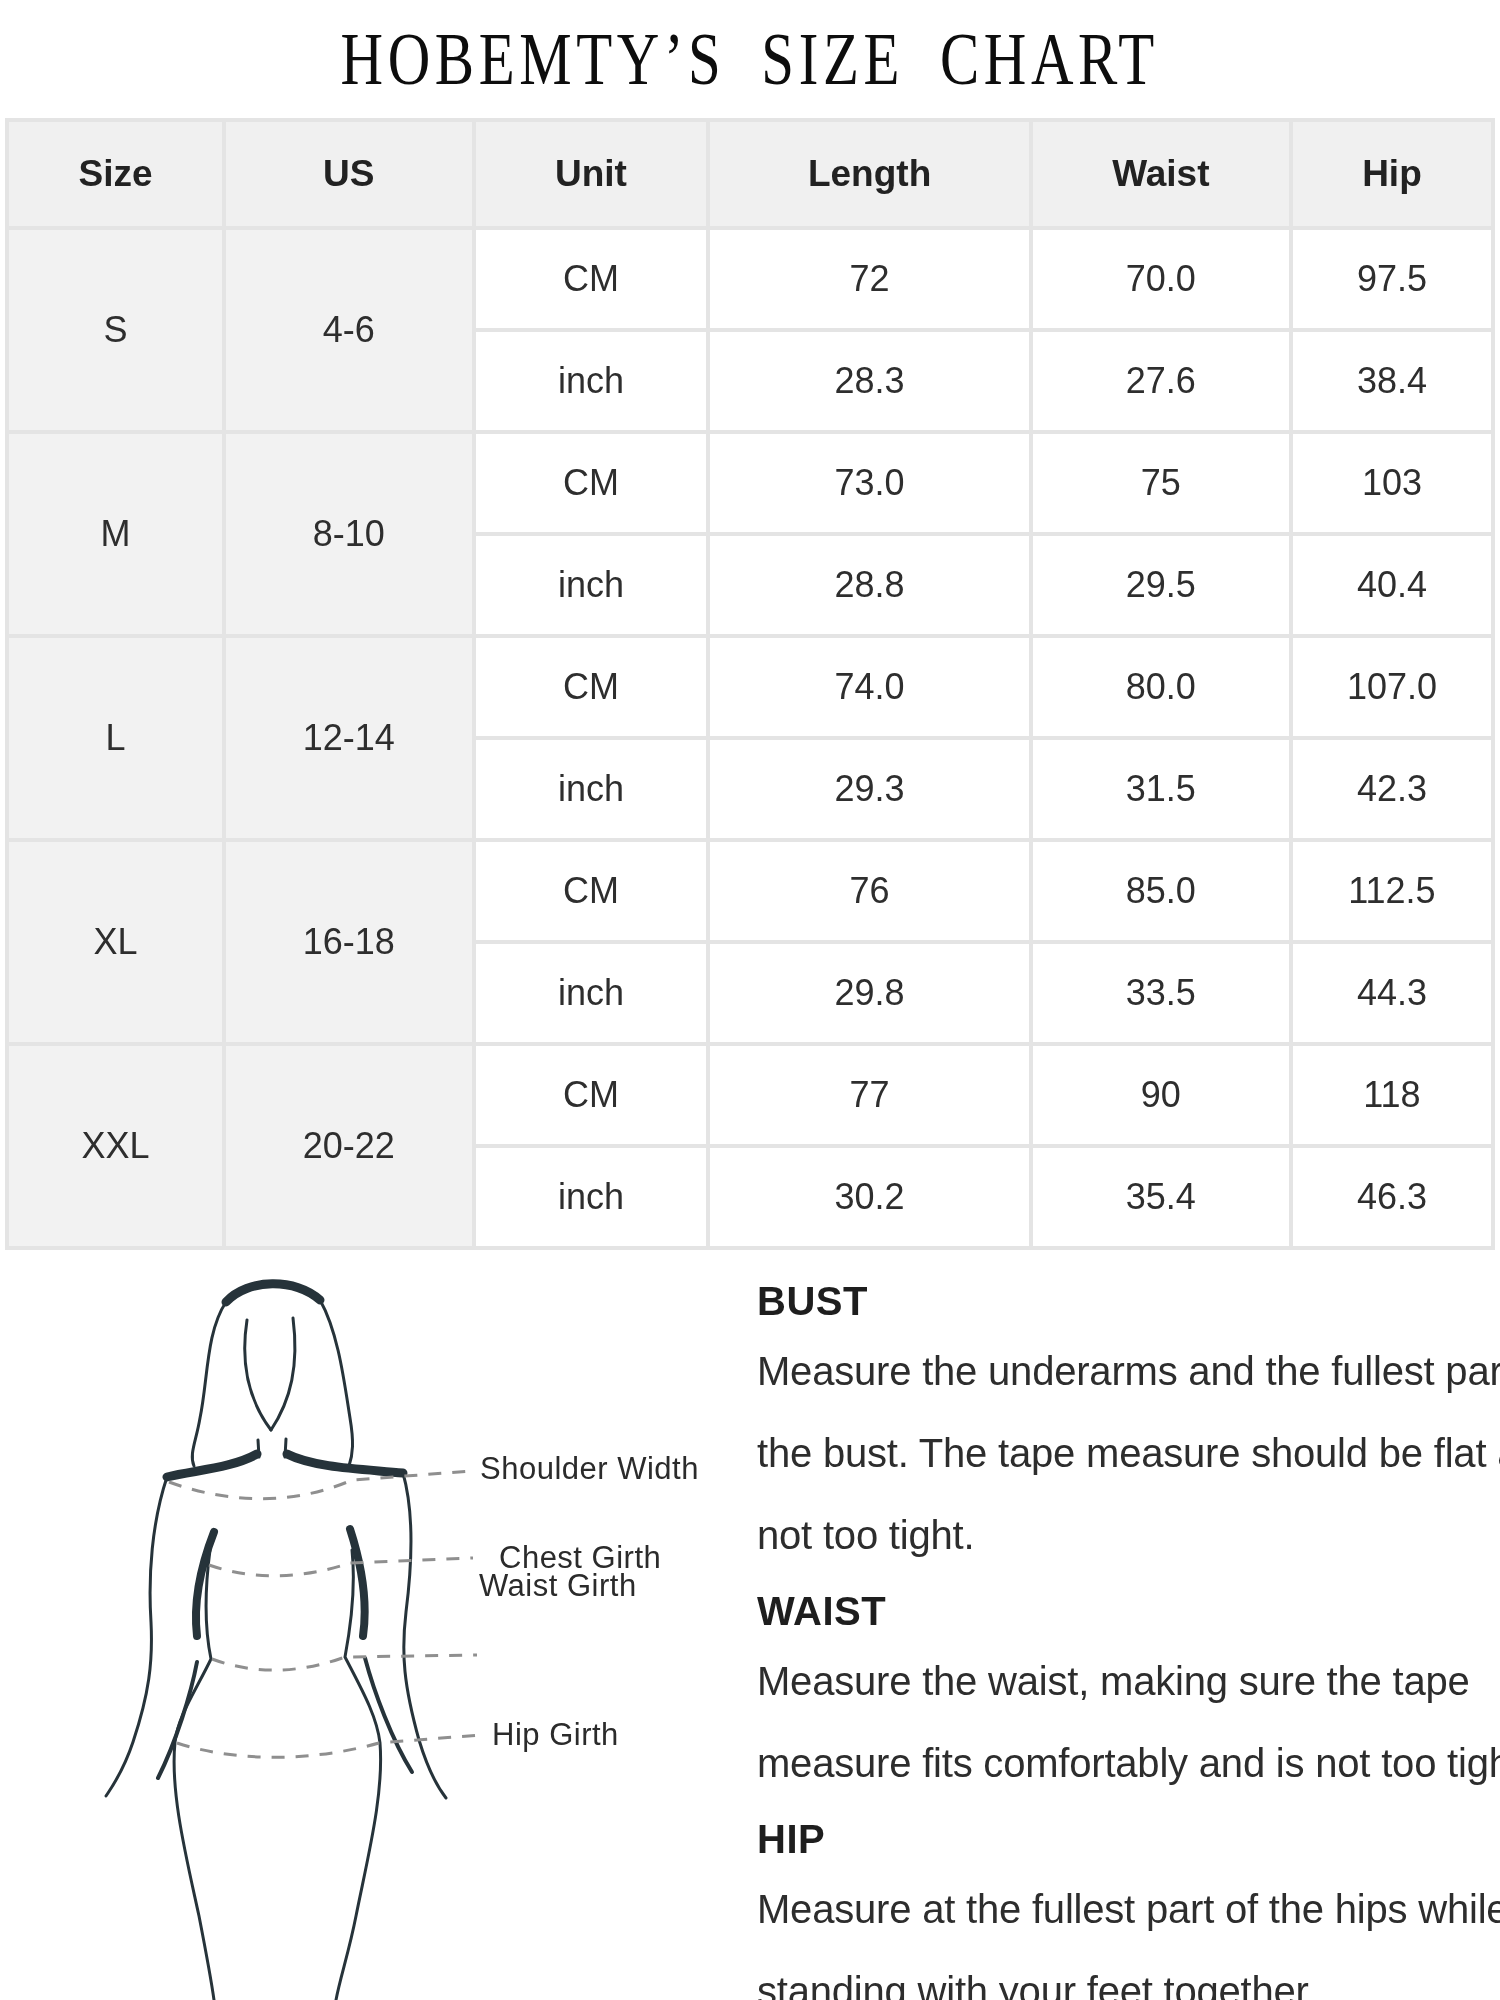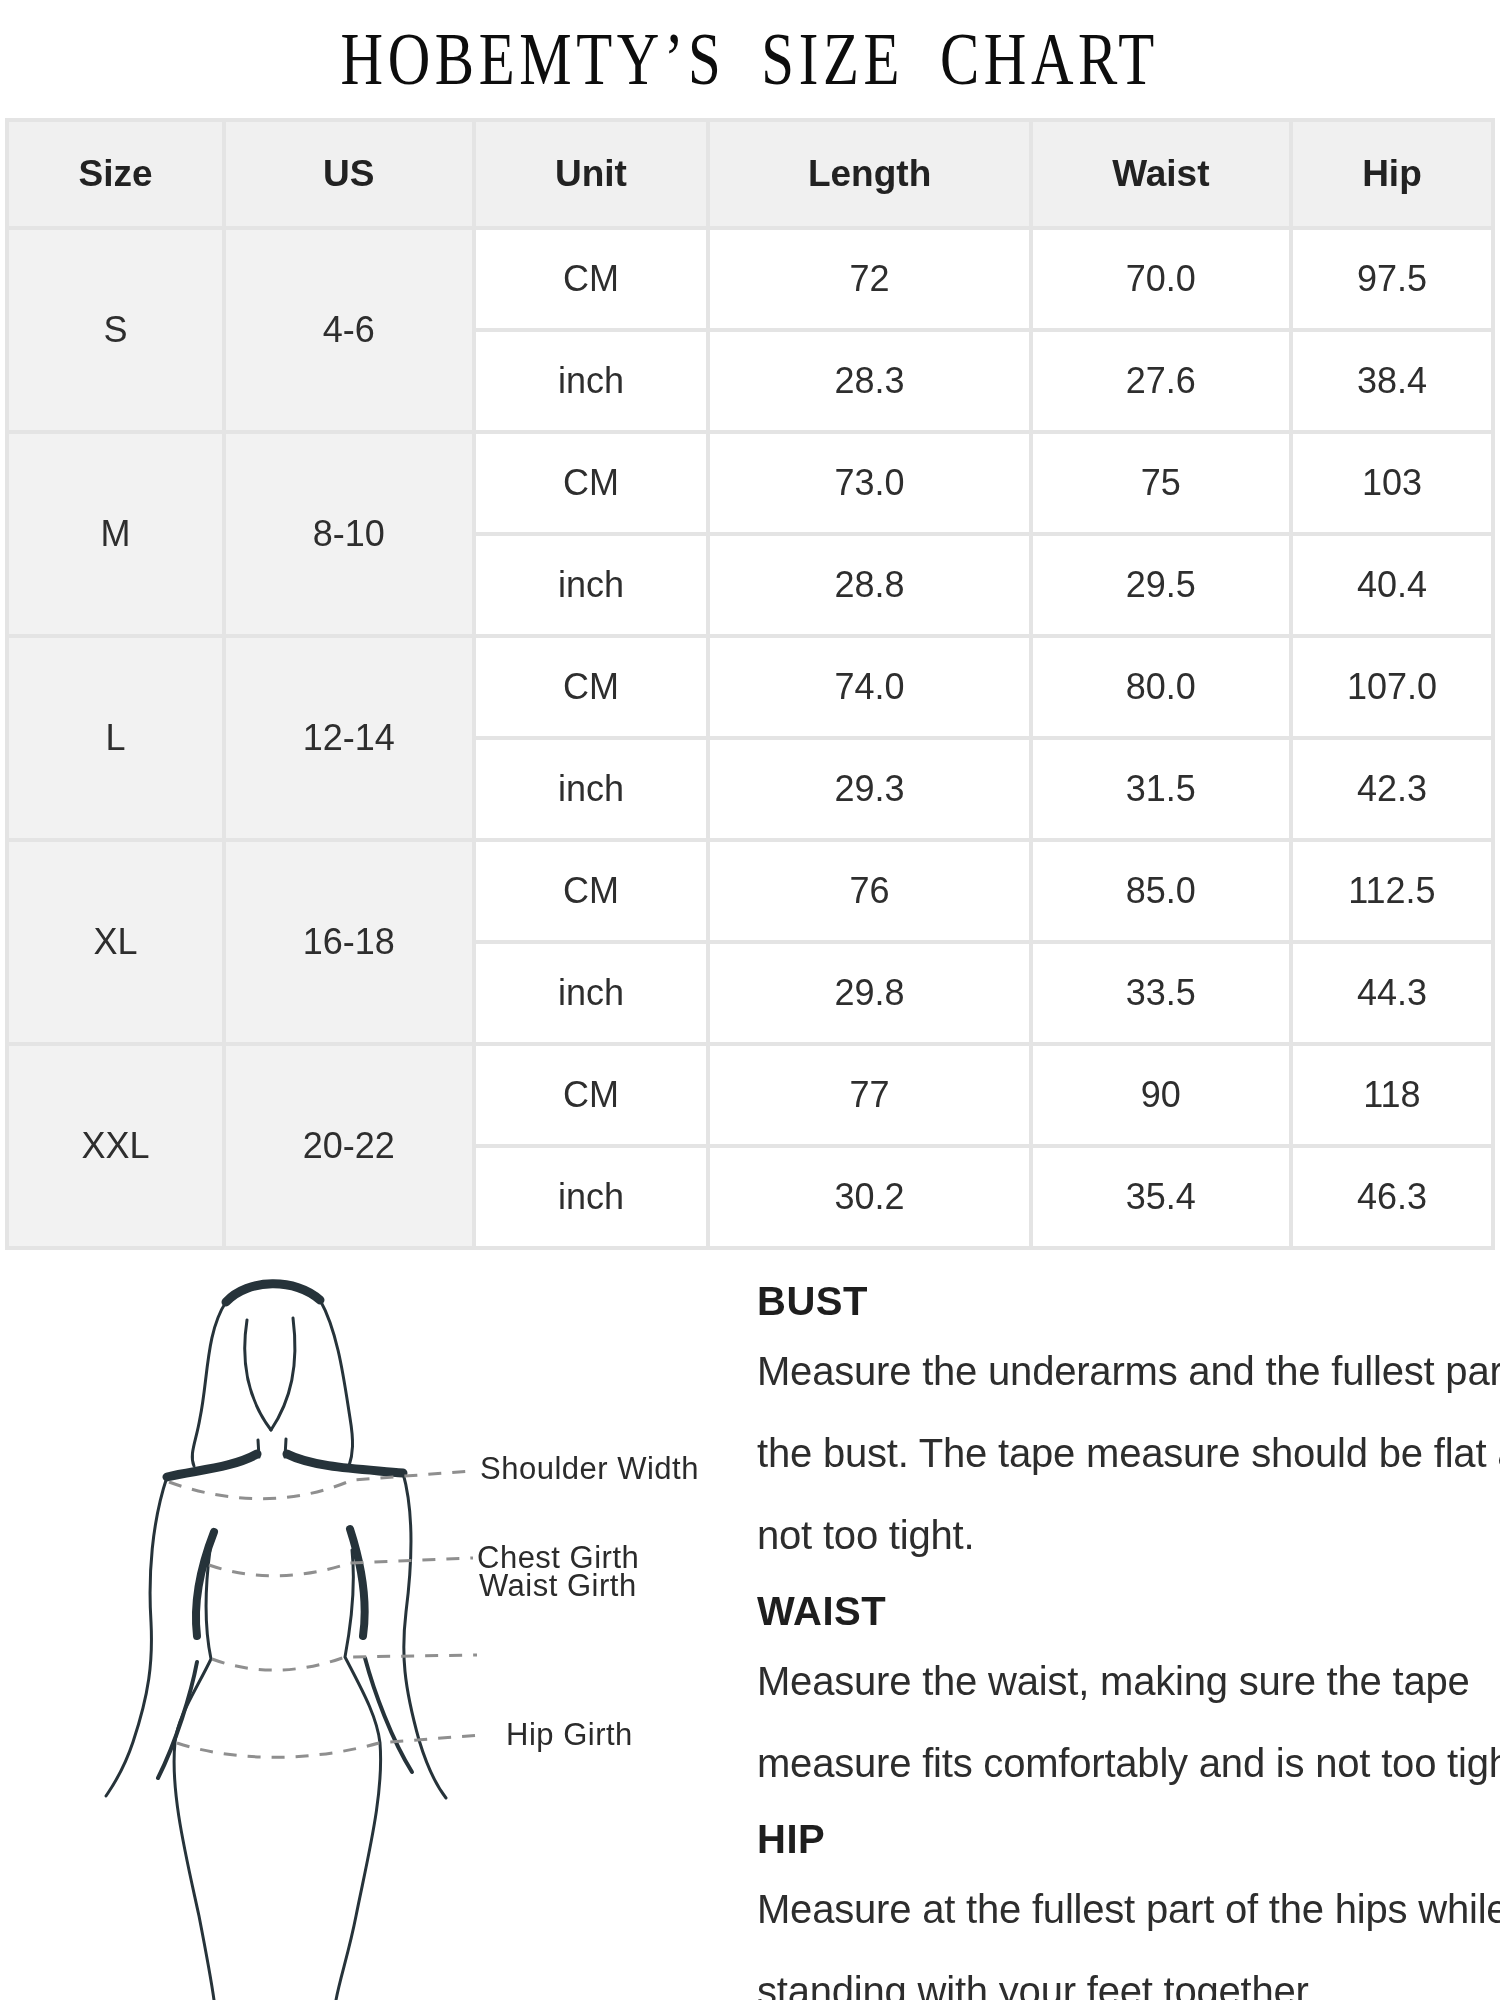--- a/index.html
+++ b/index.html
@@ -33,23 +33,23 @@
     background:#ffffff;height:96px;font-size:36px;font-weight:400;color:#2e2e2e;
   }
   .size-table td.lab{background:#f2f2f2;}
   
   .diagram{position:absolute;left:0;top:1270px;width:760px;height:730px;}
   .glabel{
     position:absolute;font-size:31px;font-weight:500;color:#2b2b2b;
     letter-spacing:0.5px;white-space:nowrap;
   }
   .glabel.shoulder{left:480px;top:1451px;}
-  .glabel.chest{left:477px;top:1540px;}
+  .glabel.chest{left:499px;top:1540px;}
   .glabel.waist{left:479px;top:1568px;}
-  .glabel.hip{left:506px;top:1717px;}
+  .glabel.hip{left:492px;top:1717px;}
   
   .guide{position:absolute;left:757px;top:1278px;width:730px;}
   .guide h2{
     margin:12px 0 0 0;font-size:40px;line-height:46px;font-weight:700;color:#1e1e1e;
     letter-spacing:0.5px;
   }
   .guide h2:first-child{margin-top:0;}
   .guide p{
     margin:6px 0 0 0;font-size:40px;line-height:82px;color:#2d2d2d;
     white-space:pre;letter-spacing:-0.2px;

